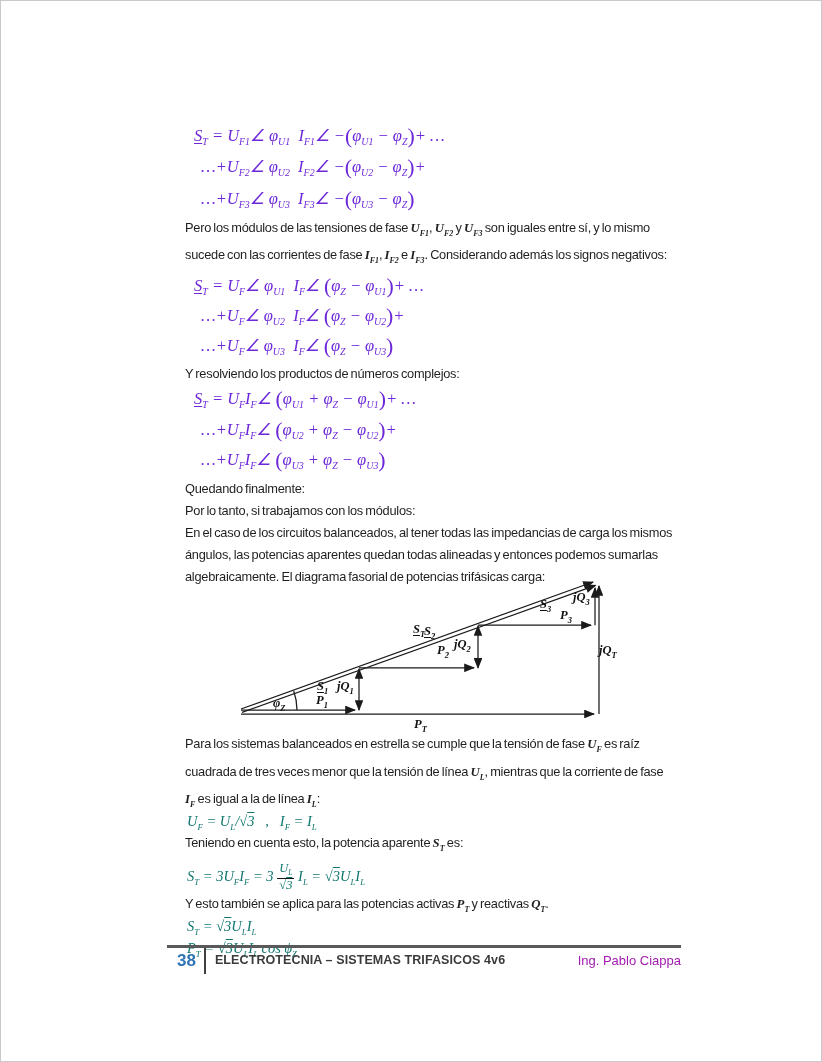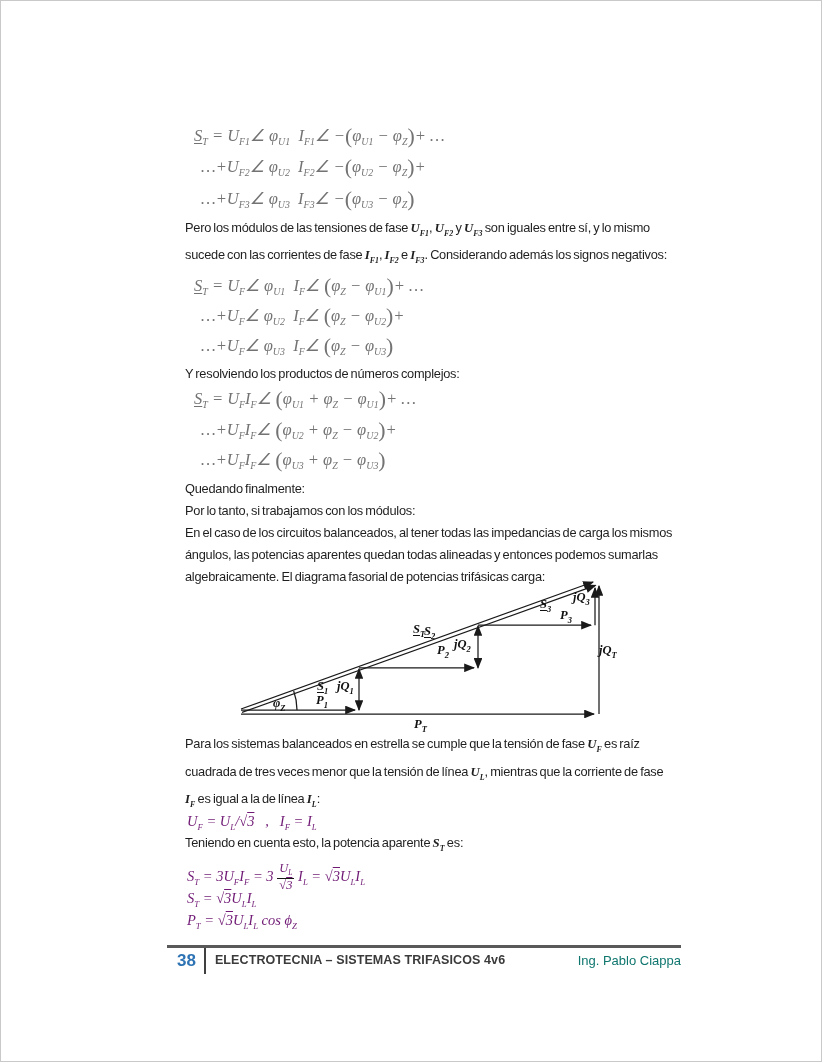--- a/index.html
+++ b/index.html
@@ -8,34 +8,34 @@
         font-family:"Liberation Sans",sans-serif;overflow:hidden;}
   .content{position:absolute;left:184px;top:118px;width:490px;}
 
   
   .body{font-size:12.8px;line-height:22px;color:#1f1f1f;letter-spacing:-0.25px;word-spacing:-1px;}
   .body .fline{white-space:nowrap;}
   .bi{font-family:"Liberation Serif",serif;font-style:italic;font-weight:bold;letter-spacing:0;}
   .bi sub{font-size:62%;}
 
   
-  .fblock{font-family:"Liberation Serif",serif;font-style:italic;font-size:16.5px;color:#737373;
+  .fblock{font-family:"Liberation Serif",serif;font-style:italic;font-size:16.5px;color:#6d28d9;
           line-height:25px;}
   .fblock .fline{white-space:nowrap;padding-left:16px;}
   .fblock .fline:first-child{padding-left:9px;}
   .fblock sub, .fsmall sub, .fmed sub{font-size:60%;font-style:italic;}
   .b-a{margin-top:4px;}
   .b-b{margin-top:2px;line-height:23.5px;}
   .b-c{margin-top:2px;line-height:24px;}
   .b-mod{margin-top:-5px;line-height:25px;}
   .b-mod .fline{padding-left:10px !important;}
 
   .fsmall{font-family:"Liberation Serif",serif;font-style:italic;font-size:13px;color:#141414;
           height:20px;line-height:20px;margin-top:-4px;padding-left:9px;white-space:nowrap;}
-  .fmed{font-family:"Liberation Serif",serif;font-style:italic;font-size:14.5px;color:#701a75;
+  .fmed{font-family:"Liberation Serif",serif;font-style:italic;font-size:14.5px;color:#0f766e;
         height:22px;line-height:22px;padding-left:2px;white-space:nowrap;}
   .f-uful{margin-top:-6px;}
   .f-frac{height:34px;line-height:34px;}
   .f-st{margin-top:-6px;}
 
   .fblock .par,.fsmall .par{font-size:132%;font-style:normal;vertical-align:-2px;}
   .ul{text-decoration:underline;text-underline-offset:2px;}
   .ov{text-decoration:overline;}
   .frac{display:inline-flex;flex-direction:column;text-align:center;vertical-align:middle;
         line-height:1.05;font-size:86%;position:relative;top:-1px;}
@@ -50,21 +50,21 @@
   .dlabel sub{font-size:68%;}
   .p6{margin-top:2px;}
 
   
   .footer{position:absolute;left:166px;top:944px;width:514px;}
   .frule{height:2.5px;background:var(--footer-rule,#595959);}
   .frow{display:flex;align-items:flex-start;}
   .fnum{color:var(--page-number-blue,#2e74b5);font-size:17px;font-weight:bold;padding:3px 8px 0 10px;}
   .fbar{width:2px;height:26px;background:#404040;flex:0 0 auto;}
   .ftitle{font-size:12.5px;font-weight:600;color:#3b3b3b;padding:5px 0 0 9px;letter-spacing:0.1px;}
-  .fauthor{margin-left:auto;font-size:13px;color:#0f766e;padding-top:5px;}
+  .fauthor{margin-left:auto;font-size:13px;color:#a21caf;padding-top:5px;}
 </style>
 </head>
 <body>
 
 <div class="page">
   <div class="content">
 
     <div class="fblock b-a">
         <div class="fline"><span class="ul">S</span><sub>T</sub> = U<sub>F1</sub>∠ φ<sub>U1</sub>&nbsp; I<sub>F1</sub>∠ −<span class="par">(</span>φ<sub>U1</sub> − φ<sub>Z</sub><span class="par">)</span>+ …</div>
         <div class="fline">…+U<sub>F2</sub>∠ φ<sub>U2</sub>&nbsp; I<sub>F2</sub>∠ −<span class="par">(</span>φ<sub>U2</sub> − φ<sub>Z</sub><span class="par">)</span>+</div>
@@ -154,20 +154,23 @@
 
     <div class="body">
         <div class="fline">Teniendo en cuenta esto, la potencia aparente <span class="bi">S<sub>T</sub></span> es:</div>
       </div>
 
     <div class="fmed f-frac">S<sub>T</sub> = 3U<sub>F</sub>I<sub>F</sub> = 3 <span class="frac">
           <span class="fn">U<sub>L</sub></span>
           <span class="fd">√<span class="ov">3</span></span>
         </span> I<sub>L</sub> = √<span class="ov">3</span>U<sub>L</sub>I<sub>L</sub></div>
 
+    <div class="body">
+        <div class="fline">Y esto también se aplica para las potencias activas <span class="bi">P<sub>T</sub></span> y reactivas <span class="bi">Q<sub>T</sub></span>.</div>
+      </div>
 
     <div class="fmed f-st">S<sub>T</sub> = √<span class="ov">3</span>U<sub>L</sub>I<sub>L</sub></div>
 
     <div class="fmed">P<sub>T</sub> = √<span class="ov">3</span>U<sub>L</sub>I<sub>L</sub> cos ϕ<sub>Z</sub></div>
   </div>
 
   <div class="footer">
     <div class="frule"></div>
     <div class="frow">
       <span class="fnum">38</span>

